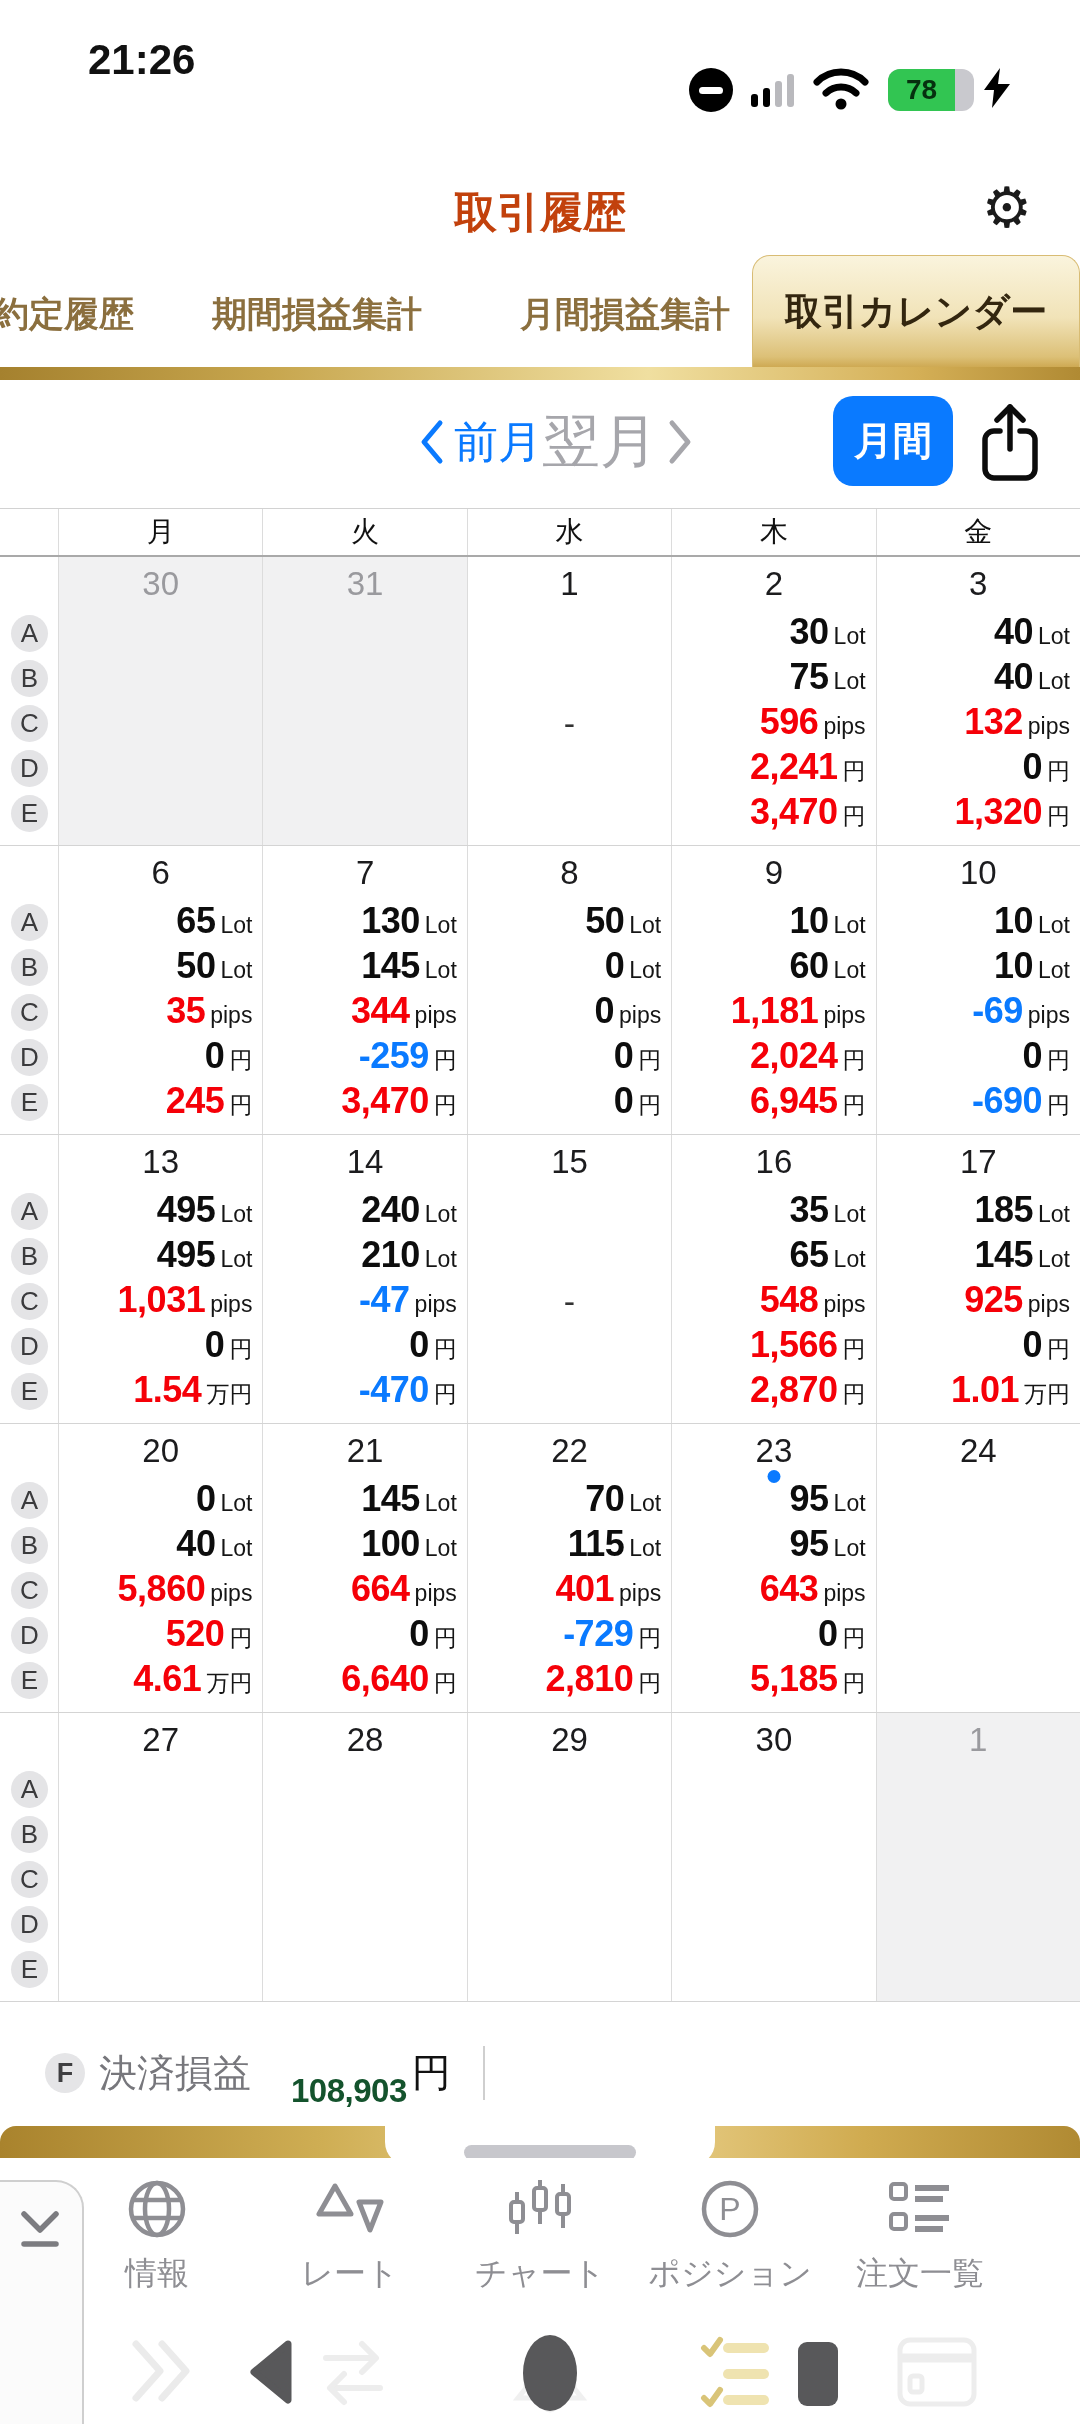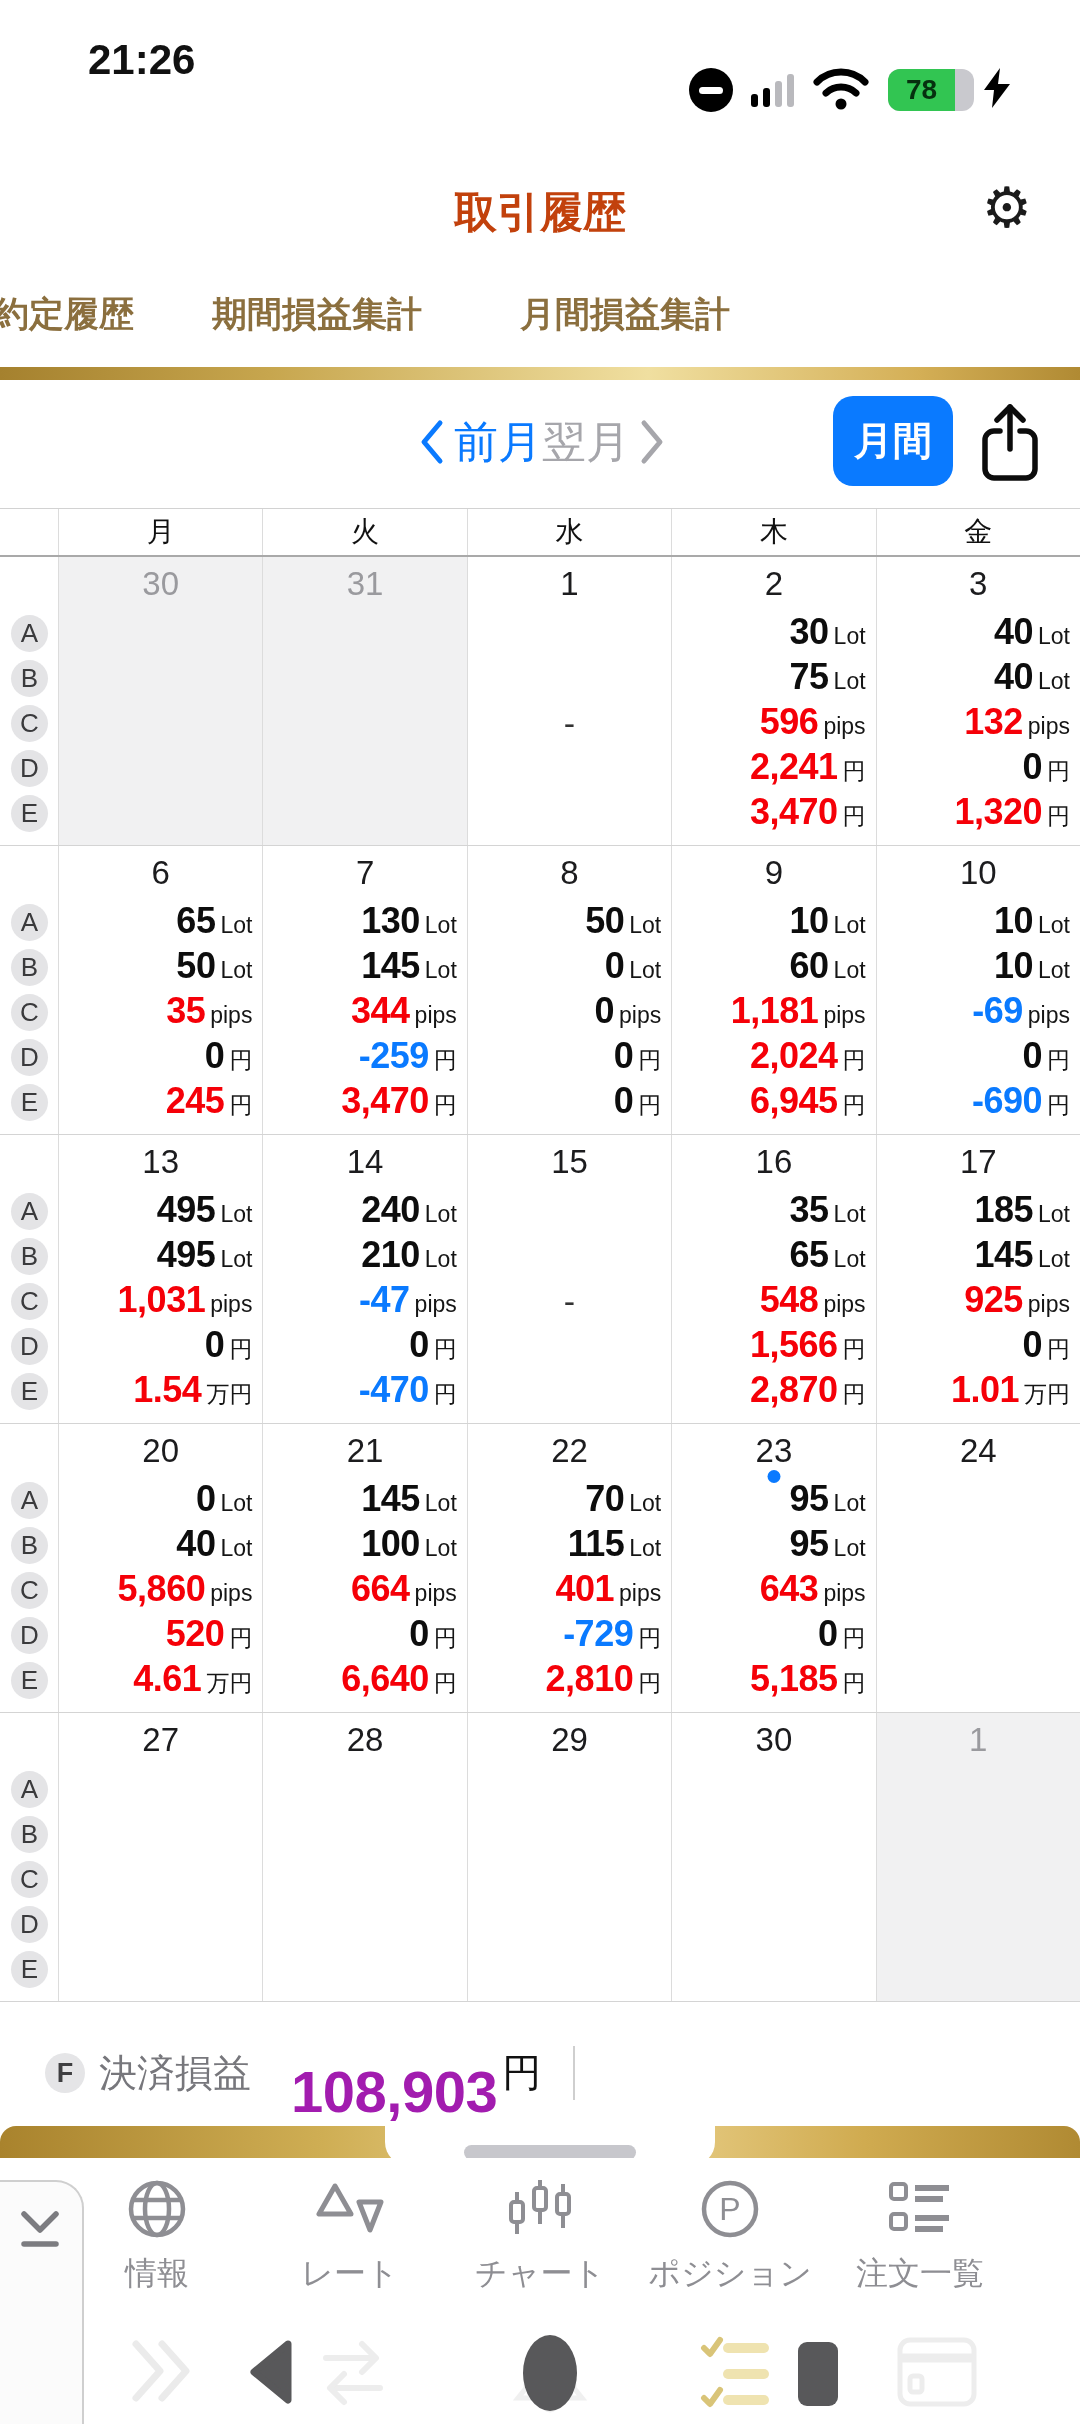--- a/index.html
+++ b/index.html
@@ -35,21 +35,21 @@
     border:1px solid #d8bc74;border-bottom:none;display:flex;align-items:center;justify-content:center;
     font-size:37px;font-weight:700;color:#33260f;}
 
   
   .month-bar{position:absolute;left:0;top:392px;width:1080px;height:116px;}
   .month-select{position:absolute;left:27px;top:6px;width:378px;height:88px;background:#efeff0;border-radius:14px;
     display:flex;align-items:center;justify-content:center;gap:10px;}
   .month-select .lbl{font-size:44px;font-weight:700;color:#000;}
   .nav-months{position:absolute;left:420px;top:0;height:100px;display:flex;align-items:center;}
   .pm{color:#0a7aff;font-size:44px;font-weight:500;display:flex;align-items:center;gap:10px;}
-  .nm{color:#a6a6ab;font-size:44px;font-weight:500;display:flex;align-items:center;gap:10px;}
+  .nm{color:#a6a6ab;font-size:58px;font-weight:500;display:flex;align-items:center;gap:10px;}
   .period-btn{position:absolute;left:833px;top:4px;width:120px;height:90px;border-radius:20px;background:#0a7aff;
     display:flex;align-items:center;justify-content:center;color:#fff;font-size:39px;font-weight:700;}
   .share-btn{position:absolute;left:974px;top:6px;width:72px;height:90px;display:flex;align-items:center;justify-content:center;}
 
   
   .calendar{position:absolute;left:0;top:508px;width:1080px;}
   .cal-head{display:grid;grid-template-columns:58px repeat(5,1fr);height:46px;border-top:1px solid #d2d2d2;border-bottom:2px solid #a9a9a9;}
   .cal-head div{display:flex;align-items:center;justify-content:center;font-size:28px;font-weight:500;color:#111;border-left:1px solid #dcdcdc;}
   .cal-head div:first-child{border-left:none;}
   .week-row{display:grid;grid-template-columns:58px repeat(5,1fr);height:288px;border-bottom:1px solid #d4d4d4;}
@@ -67,21 +67,21 @@
   .vunit{font-size:23px;font-weight:500;color:#151515;margin-left:5px;}
   .vk{color:#0d0d0d;} .vr{color:#f50008;} .vb{color:#0a7aff;}
   .dash-row{position:absolute;left:0;right:0;top:144px;height:45px;display:flex;align-items:center;justify-content:center;
     font-size:34px;color:#333;}
 
   
   .summary{position:absolute;left:0;top:2040px;width:1080px;height:66px;display:flex;align-items:center;padding-left:45px;box-sizing:border-box;}
   .f-pill{width:40px;height:40px;border-radius:50%;background:#e5e5e7;color:#3f3f41;font-size:27px;font-weight:700;
     display:flex;align-items:center;justify-content:center;}
   .sum-label{font-size:38px;color:#77777c;margin-left:14px;}
-  .sum-value{font-size:58px;font-weight:600;color:#a21caf;margin-left:40px;letter-spacing:-0.5px;margin-top:36px;}
+  .sum-value{font-size:33px;font-weight:600;color:#14532d;margin-left:40px;letter-spacing:-0.5px;margin-top:36px;}
   .sum-unit{font-size:39px;color:#111;margin-left:5px;}
   .sum-div{width:2px;height:54px;background:#cfcfcf;margin-left:32px;}
 
   
   .gold-bar{position:absolute;left:0;top:2126px;width:1080px;height:32px;border-radius:16px 16px 0 0;
     background:linear-gradient(90deg,#a9832d 0%,#cfae54 30%,#eed795 55%,#d0ab50 80%,#b08a33 100%);}
   .notch{position:absolute;left:385px;top:2126px;width:330px;height:40px;background:#fff;border-radius:0 0 24px 24px;
     display:flex;align-items:flex-end;justify-content:center;}
   .handle{width:172px;height:15px;border-radius:8px;background:#c7c7cc;margin-bottom:6px;}
   .nav-bar{position:absolute;left:0;top:2158px;width:1080px;height:152px;background:#fff;}
@@ -124,20 +124,21 @@
   </span>
 </div>
 
 <div class="page-title">取引履歴</div>
 <div class="gear">⚙</div>
 
 <div class="tab-bar">
   <div class="tab-inactive" style="left:-6px;">約定履歴</div>
   <div class="tab-inactive" style="left:212px;">期間損益集計</div>
   <div class="tab-inactive" style="left:520px;">月間損益集計</div>
+  <div class="tab-selected">取引カレンダー</div>
   <div class="tab-underline"></div>
 </div>
 
 <div class="month-bar">
   <div class="nav-months">
     <span class="pm">
       <svg width="24" height="46" viewBox="0 0 24 46">
           <polyline points="20,4 4,23 20,42" fill="none" stroke="#0a7aff" stroke-width="5" stroke-linecap="round" stroke-linejoin="round"></polyline>
         </svg>
       <span>前月</span>

